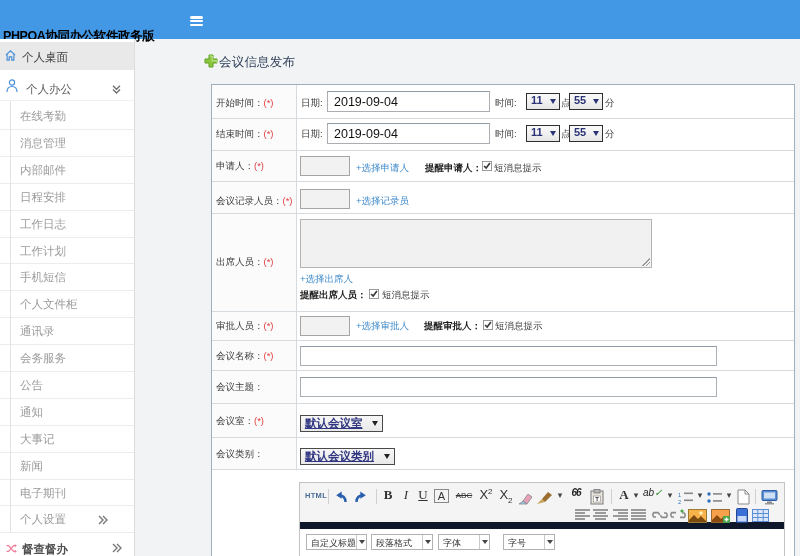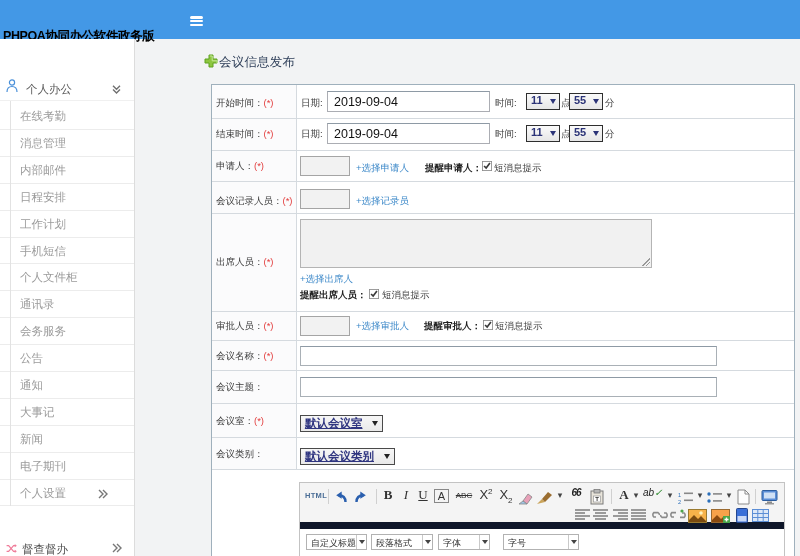--- a/index.html
+++ b/index.html
@@ -15,21 +15,21 @@
 
 .sidebar { position:absolute; left:0; top:39px; width:135px; height:518px; background:#fff; border-right:1px solid #dcdcdc; }
 .sb-desktop { position:absolute; left:0; top:3px; width:134px; height:28px; background:#e9e9e9; }
 .sb-desktop .txt { position:absolute; left:22px; top:8px; font-size:11.5px; color:#424242; }
 .sb-office { position:absolute; left:0; top:35px; width:134px; height:27px; border-bottom:1px solid #f0f0f0; }
 .sb-office .txt { position:absolute; left:26px; top:8px; font-size:11.5px; color:#5a5a5a; }
 .sb-sub { position:absolute; left:0; top:62px; width:134px; }
 .sb-sub .item { position:relative; height:26.9px; line-height:27.5px; padding-left:20px; font-size:11.5px; color:#9b9b9b; border-bottom:1px solid #ececec; }
 .sb-sub .item:before { content:""; position:absolute; left:10px; top:0; bottom:-1px; width:1px; background:#e2e2e2; }
 .sb-last { position:absolute; left:0; top:495.5px; width:134px; height:27px; }
-.sb-last .txt { position:absolute; left:22px; top:7px; font-size:11.5px; color:#4f4f4f; font-weight:normal; }
+.sb-last .txt { position:absolute; left:22px; top:7px; font-size:11.5px; color:#4f4f4f; font-weight:bold; }
 .chev { position:absolute; }
 
 
 .title { position:absolute; left:219px; top:54px; font-size:12.5px; font-weight:normal; color:#30405a; letter-spacing:0.2px; }
 .plusicon { position:absolute; left:204px; top:54px; }
 
 .ftable { position:absolute; left:211px; top:84px; width:584px; height:472px; background:#fff; border:1px solid #9fb0bc; border-bottom:none; }
 .frow { position:relative; width:100%; border-bottom:1px solid #d5dadf; }
 .fl { position:absolute; left:0; top:0; bottom:0; width:85px; border-right:1px solid #d5dadf; background:#fbfbfc; font-size:9.5px; color:#3c3c3c; }
 .fl span.lt { position:absolute; left:4px; white-space:nowrap; }
@@ -75,35 +75,42 @@
 <div class="topbar">
   <div class="logo">PHPOA协同办公软件政务版</div>
   <div class="burger">
       <div></div>
       <div></div>
       <div></div>
     </div>
 </div>
 
 <div class="sidebar">
+  <div class="sb-desktop">
+    <svg style="position:absolute;left:5px;top:8px" width="11" height="11" viewBox="0 0 12 12">
+        <path d="M1 5.5 L6 1 L11 5.5 M2.3 5 V11 H4.6 V7.5 H7.4 V11 H9.7 V5" fill="none" stroke="#4a90d9" stroke-width="1.3"></path>
+      </svg>
+    <div class="txt">个人桌面</div>
+  </div>
   <div class="sb-office">
     <svg style="position:absolute;left:6px;top:5px" width="12" height="14" viewBox="0 0 12 14">
         <circle cx="6" cy="3.5" r="2.6" fill="none" stroke="#4a90d9" stroke-width="1.2"></circle>
         <path d="M1 13 C1 9.5 3 7.5 6 7.5 C9 7.5 11 9.5 11 13" fill="none" stroke="#4a90d9" stroke-width="1.2"></path>
       </svg>
     <div class="txt">个人办公</div>
     <svg class="chev" style="left:111px;top:9.5px" width="11" height="11" viewBox="0 0 12 12">
         <path d="M2.2 2 L6 5.8 L9.8 2 M2.2 6 L6 9.8 L9.8 6" fill="none" stroke="#6f6f6f" stroke-width="1.5"></path>
       </svg>
   </div>
   <div class="sb-sub">
     <div class="item" style="height:29px;line-height:30px">在线考勤</div>
     <div class="item">消息管理</div>
     <div class="item">内部邮件</div>
     <div class="item">日程安排</div>
+    <div class="item">工作日志</div>
     <div class="item">工作计划</div>
     <div class="item">手机短信</div>
     <div class="item">个人文件柜</div>
     <div class="item">通讯录</div>
     <div class="item">会务服务</div>
     <div class="item">公告</div>
     <div class="item">通知</div>
     <div class="item">大事记</div>
     <div class="item">新闻</div>
     <div class="item">电子期刊</div>
@@ -354,21 +361,21 @@
               <span class="ar"></span>
             </span>
           <span class="dd" style="left:71px;width:62px">
               <span class="tx">段落格式</span>
               <span class="ar"></span>
             </span>
           <span class="dd" style="left:138px;width:52px">
               <span class="tx">字体</span>
               <span class="ar"></span>
             </span>
-          <span class="dd" style="left:203px;width:76px">
+          <span class="dd" style="left:203px;width:52px">
               <span class="tx">字号</span>
               <span class="ar"></span>
             </span>
           <span class="alico" style="left:275px">
               <div style="width:15px"></div>
               <div style="width:10px"></div>
               <div style="width:15px"></div>
               <div style="width:10px"></div>
             </span>
           <span class="alico" style="left:293px">

